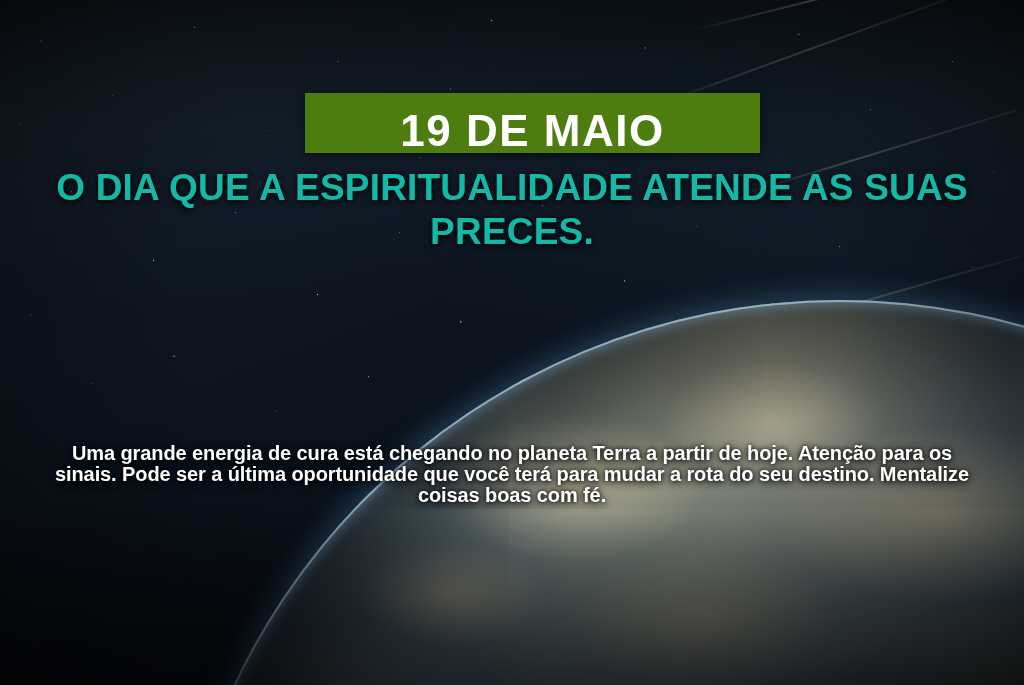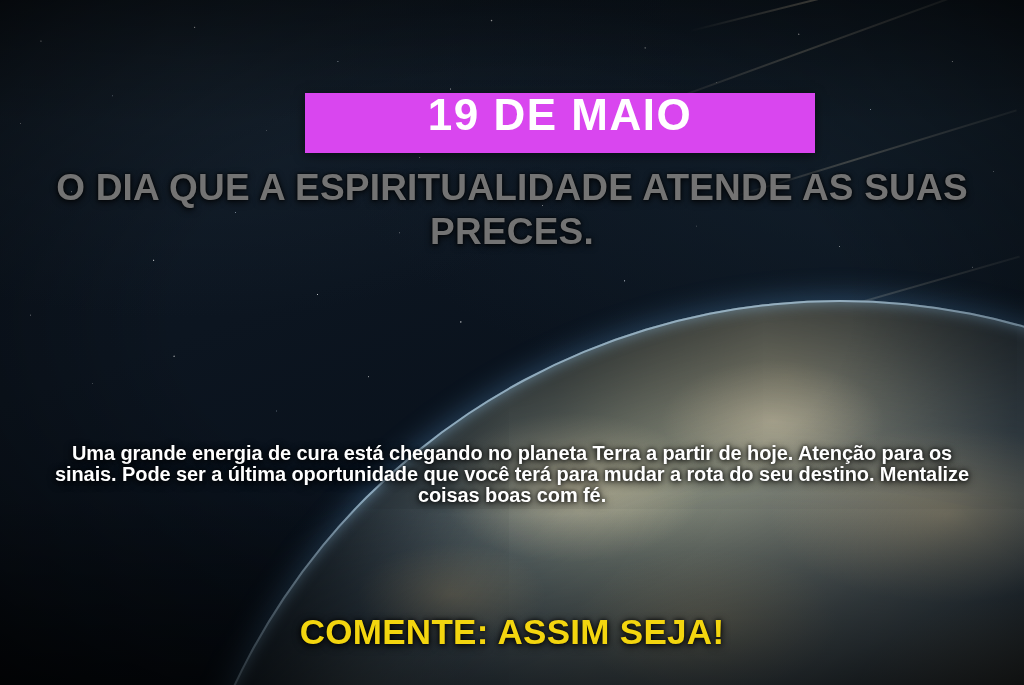--- a/index.html
+++ b/index.html
@@ -174,44 +174,44 @@
       linear-gradient(to bottom, rgba(0,0,0,.30) 0%, rgba(0,0,0,0) 18%, rgba(0,0,0,0) 72%, rgba(0,0,0,.46) 100%);
   }
 
   
   .content { position: absolute; inset: 0; }
 
   .date-badge {
     position: absolute;
     left: 305px;
     top: 93px;
-    width: 510px;
+    width: 455px;
     height: 60px;
-    background: #d946ef;
+    background: #4d7c0f;
     display: flex;
-    align-items: flex-start;
+    align-items: flex-end;
     justify-content: center;
     box-shadow: 0 2px 10px rgba(0,0,0,.55);
   }
   .date-badge-text {
     color: #ffffff;
     font-size: 44px;
     font-weight: bold;
     letter-spacing: 1.5px;
     line-height: 1;
     white-space: nowrap;
   }
 
   .headline {
     position: absolute;
     left: 0;
     right: 0;
     top: 166px;
     text-align: center;
-    color: #737373;
+    color: #14b8a6;
     font-size: 37px;
     font-weight: bold;
     line-height: 1.18;
     letter-spacing: .2px;
     text-shadow: 0 2px 7px rgba(0,0,0,.85), 0 0 3px rgba(0,0,0,.9);
     padding: 0 44px;
   }
 
   .body-copy {
     position: absolute;
@@ -267,16 +267,15 @@
   <div class="content">
 
     <div class="date-badge">
       <span class="date-badge-text">19 DE MAIO</span>
     </div>
 
     <div class="headline">O DIA QUE A ESPIRITUALIDADE ATENDE AS SUAS PRECES.</div>
 
     <div class="body-copy">Uma grande energia de cura está chegando no planeta Terra a partir de hoje. Atenção para os sinais. Pode ser a última oportunidade que você terá para mudar a rota do seu destino. Mentalize coisas boas com fé.</div>
 
-    <div class="cta">COMENTE: ASSIM SEJA!</div>
 
   </div>
 </div>
 
 </body></html>

